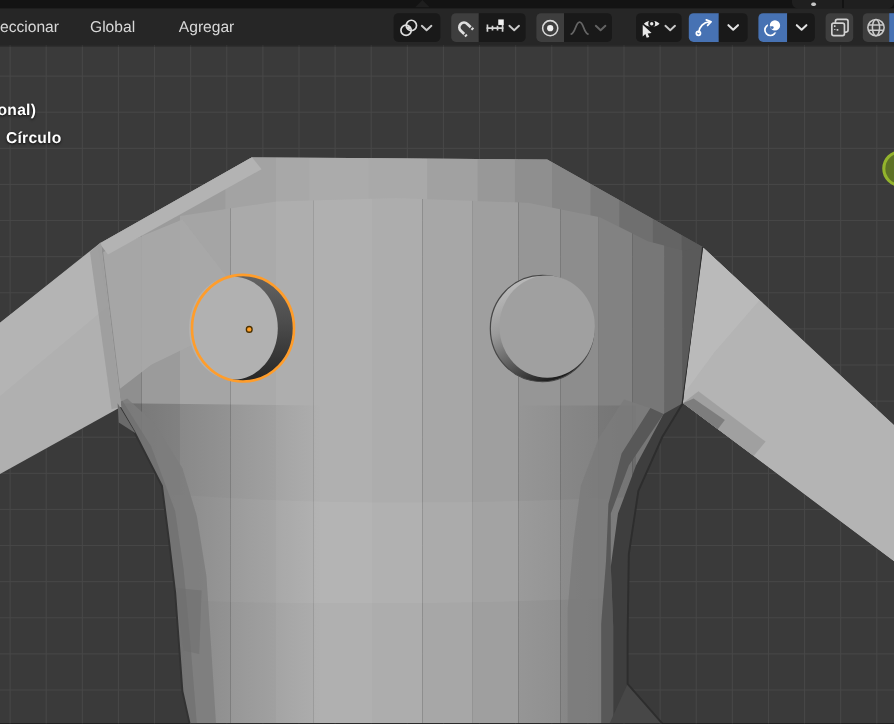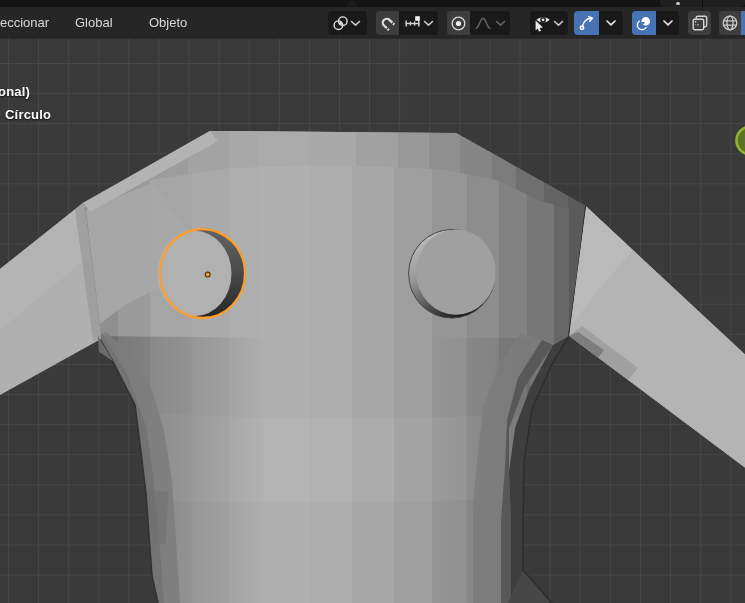--- a/index.html
+++ b/index.html
@@ -55,21 +55,21 @@
     <div class="notch"></div>
     <div class="rpanel">
       <div class="dot"></div>
       <div class="seam"></div>
     </div>
   </div>
 
   <div id="vheader">
     <div class="menu-label" style="left:0px">eccionar</div>
     <div class="menu-label" style="left:75px">Global</div>
-    <div class="menu-label" style="left:149px">Objeto</div>
+    <div class="menu-label" style="left:149px">Agregar</div>
 
 
     <div class="hbtn" style="left:328px; width:39px;">
       <span style="margin-left:4px; display:flex;">
         <svg width="17" height="17" viewBox="0 0 17 17">
           <g stroke="#ddd" stroke-width="1.4" fill="none">
             <circle cx="6.4" cy="10.2" r="4.3"></circle>
             <circle cx="10.8" cy="6.2" r="4.3"></circle>
             <circle cx="8.6" cy="8.2" r="1.5" fill="#ddd" stroke="none"></circle>
           </g>

